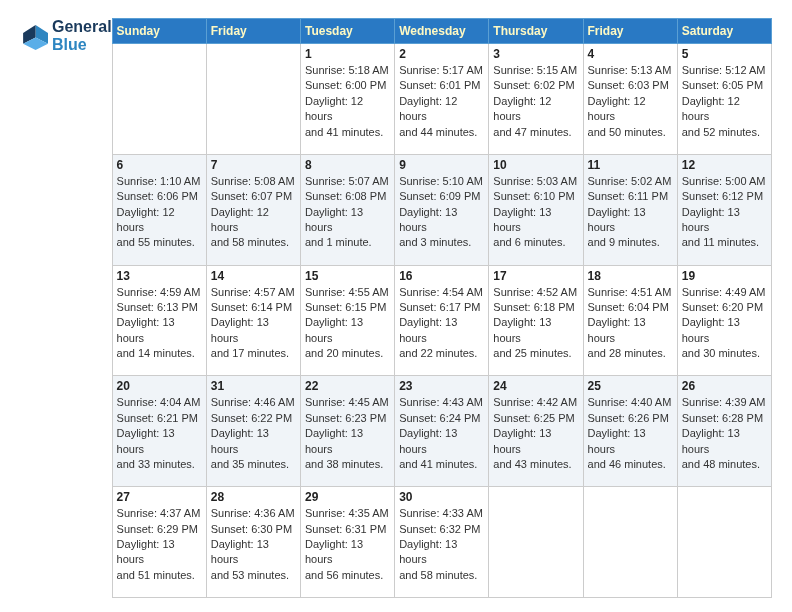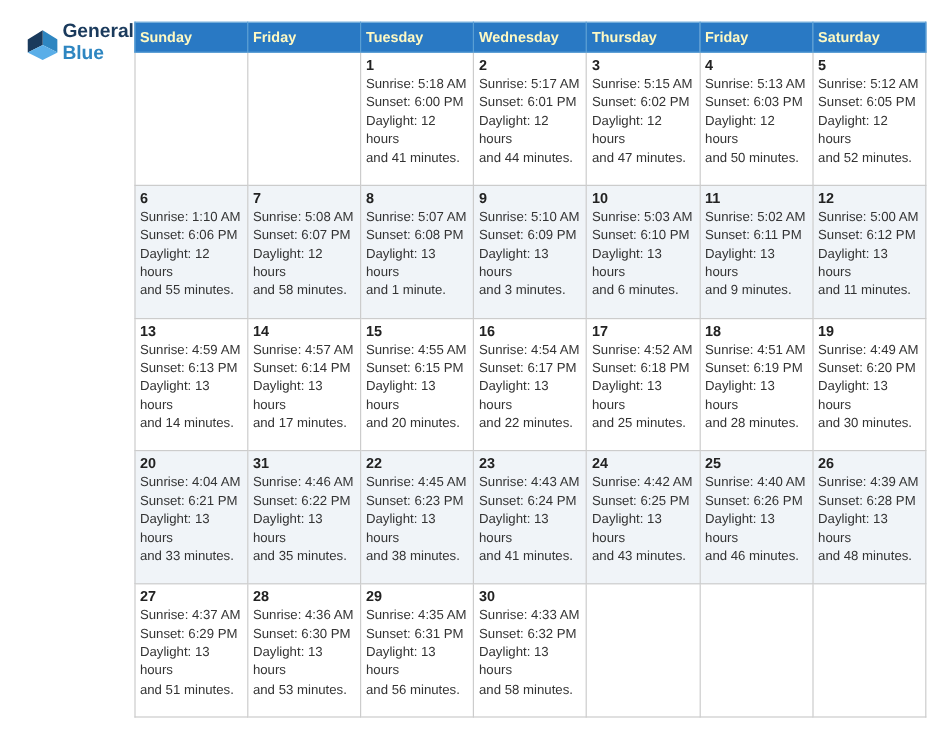--- a/index.html
+++ b/index.html
@@ -247,21 +247,21 @@
           <td>
             <span class="day-num">17</span>
             <div class="day-info" style="white-space: pre-line;">Sunrise: 4:52 AM
 Sunset: 6:18 PM
 Daylight: 13 hours
 and 25 minutes.</div>
           </td>
           <td>
             <span class="day-num">18</span>
             <div class="day-info" style="white-space: pre-line;">Sunrise: 4:51 AM
-Sunset: 6:19 PM
+Sunset: 6:04 PM
 Daylight: 13 hours
 and 28 minutes.</div>
           </td>
           <td>
             <span class="day-num">19</span>
             <div class="day-info" style="white-space: pre-line;">Sunrise: 4:49 AM
 Sunset: 6:20 PM
 Daylight: 13 hours
 and 30 minutes.</div>
           </td>

